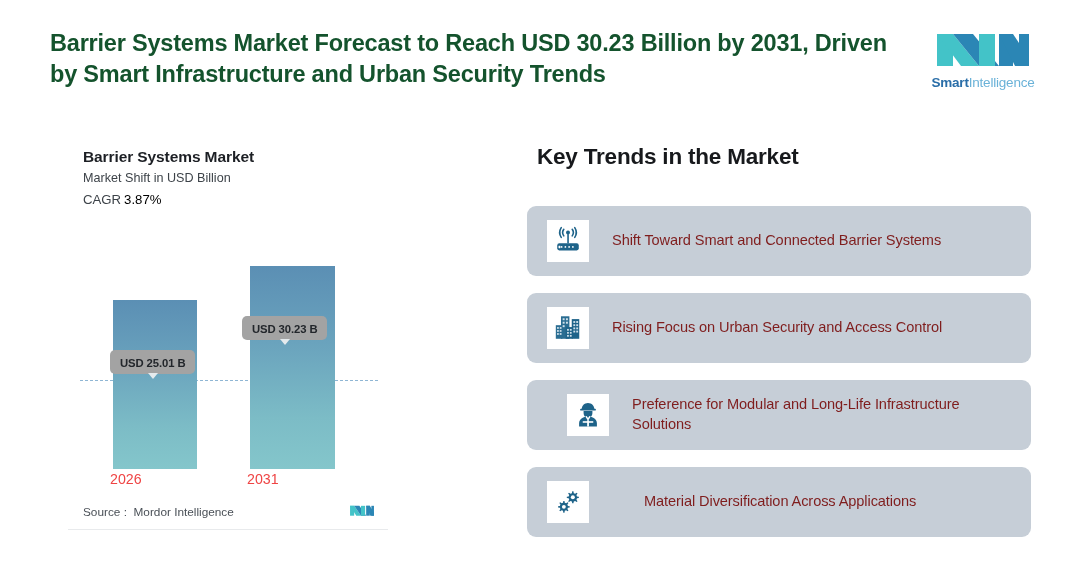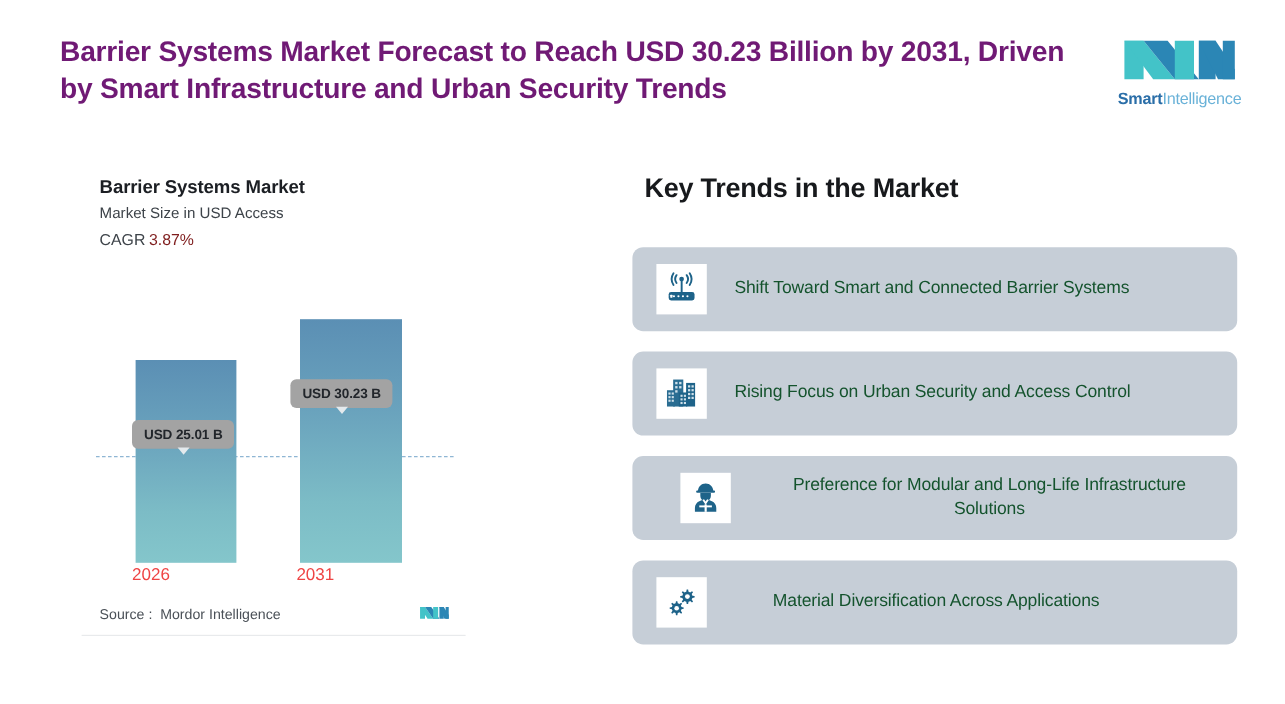--- a/index.html
+++ b/index.html
@@ -28,21 +28,21 @@
   }
 
   .headline {
     position: absolute;
     left: 50px;
     top: 28px;
     width: 840px;
     font-size: 23.5px;
     font-weight: bold;
     line-height: 1.30;
-    color: #701a75;
+    color: #14532d;
     letter-spacing: -0.2px;
   }
 
   
   .logo-block {
     position: absolute;
     right: 18px;
     top: 22px;
     width: 140px;
     height: 78px;
@@ -92,21 +92,21 @@
     font-size: 12.6px;
     color: #3d4349;
   }
   .chart-cagr {
     position: absolute;
     left: 15px;
     top: 54px;
     font-size: 13.2px;
     color: #3d4349;
   }
-  .chart-cagr .val { color: #7f1d1d; margin-left: 3px; }
+  .chart-cagr .val { color: #000000; margin-left: 3px; }
 
   
   .plot {
     position: absolute;
     left: 0;
     top: 86px;
     width: 320px;
     height: 245px;
   }
 
@@ -239,23 +239,22 @@
     align-items: center;
     justify-content: center;
   }
   .icon-tile svg { display: block; }
 
   .card-text {
     margin-left: 23px;
     margin-right: 14px;
     font-size: 14.6px;
     line-height: 1.34;
-    color: #14532d;
+    color: #7f1d1d;
     letter-spacing: -0.1px;
-    text-align: center;
   }
 </style>
 </head>
 <body>
 
 <div class="page">
 
   <div class="header">
     <div class="headline">Barrier Systems Market Forecast to Reach USD 30.23 Billion by 2031, Driven by Smart Infrastructure and Urban Security Trends</div>
 
@@ -276,21 +275,21 @@
       </div>
       <div class="logo-word">
         <span class="w1">Smart</span><span class="w2">Intelligence</span>
       </div>
     </div>
   </div>
 
   <div class="chart-card">
 
     <div class="chart-title">Barrier Systems Market</div>
-    <div class="chart-sub">Market Size in USD Access</div>
+    <div class="chart-sub">Market Shift in USD Billion</div>
     <div class="chart-cagr"><span>CAGR</span><span class="val">3.87%</span></div>
 
     <div class="plot">
 
       <div class="dashline"></div>
 
       <div class="bar bar-2026"></div>
       <div class="bar bar-2031"></div>
 
       <div class="pill pill-2026">USD 25.01 B</div>

